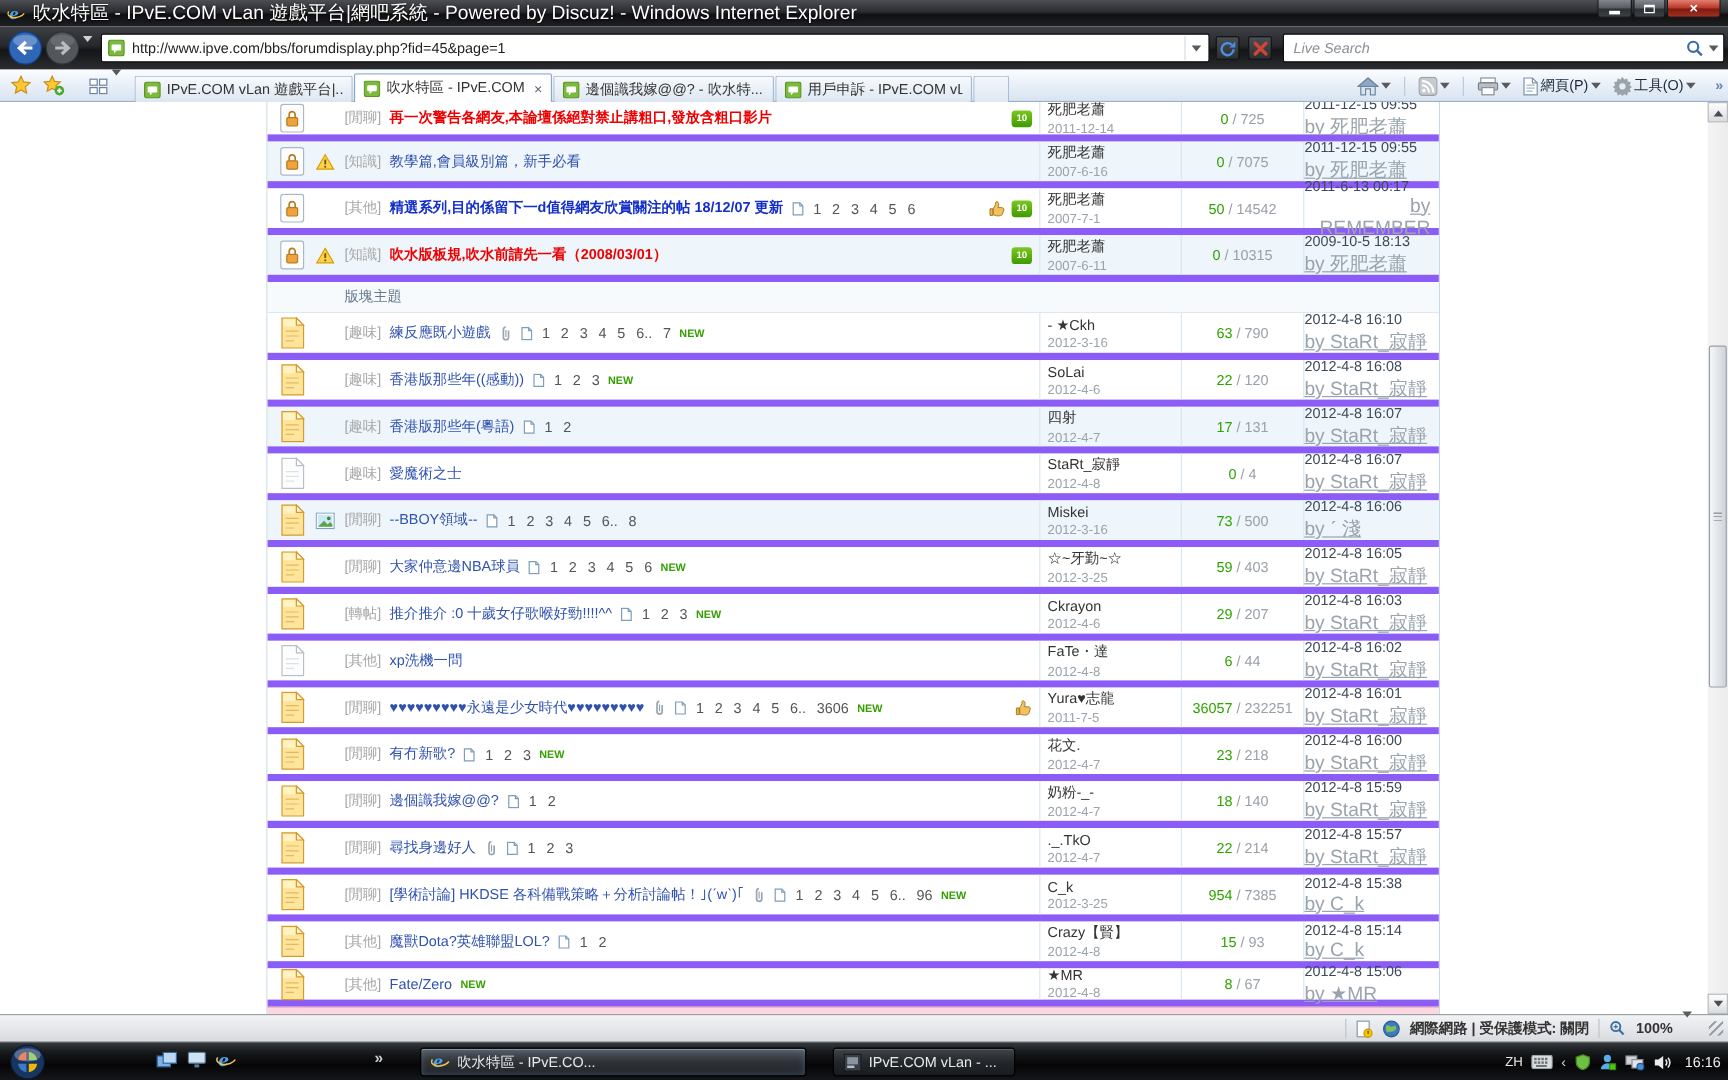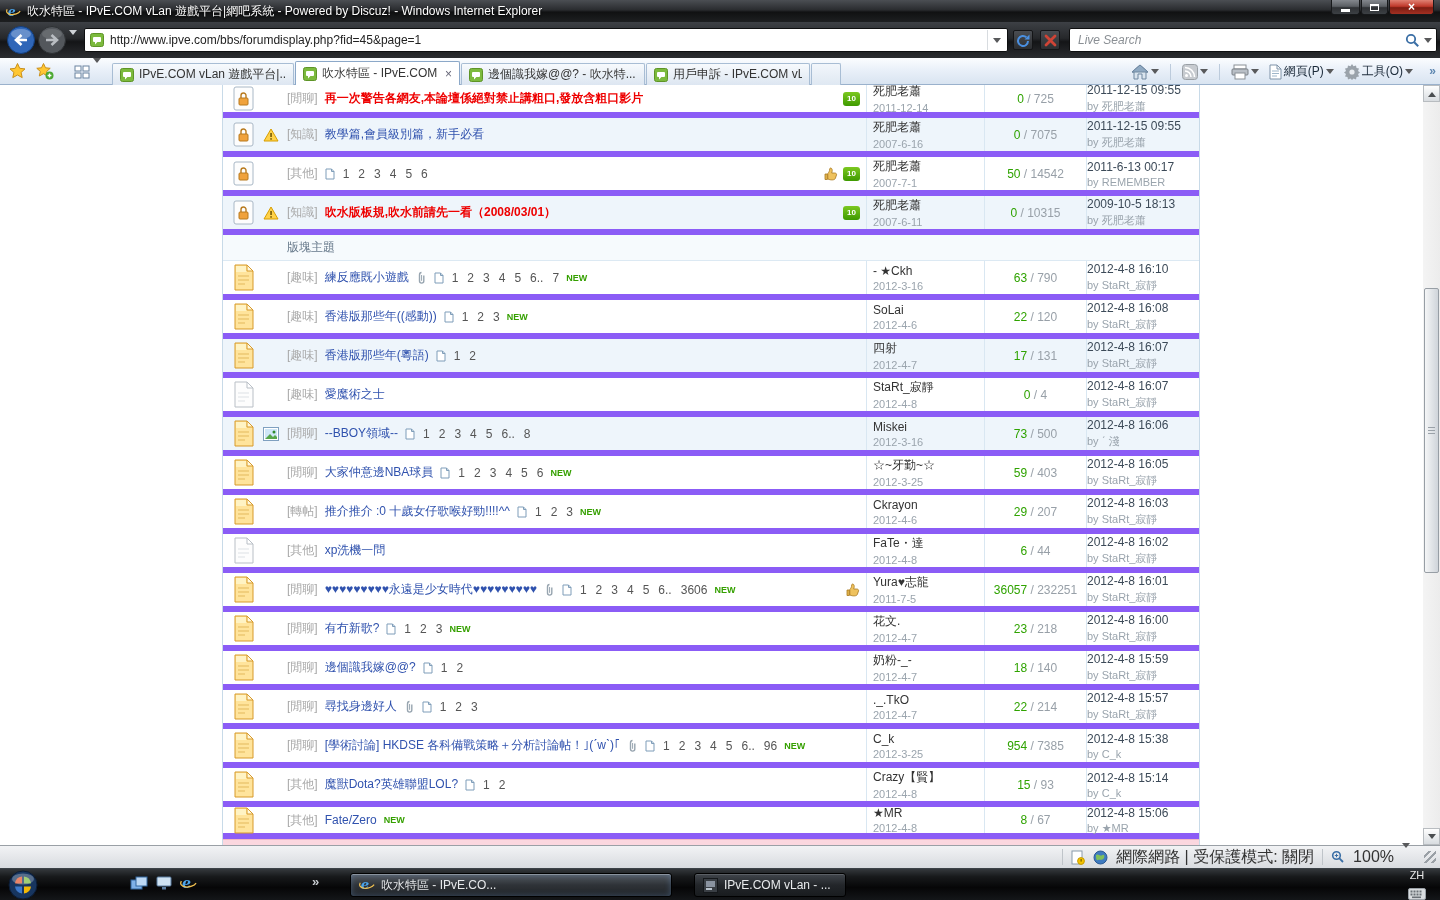--- a/index.html
+++ b/index.html
@@ -6,21 +6,21 @@
   html,body { width:1440px; height:900px; overflow:hidden; }
   body { font-family:"Liberation Sans", sans-serif; background:#fff; }
   a { text-decoration:none; cursor:pointer; }
   .screen { position:relative; width:1440px; height:900px; overflow:hidden; background:#fff; }
   .ic { display:inline-flex; align-items:center; justify-content:center; flex:none; }
 
   
   .titlebar { position:absolute; left:0; top:0; width:1440px; height:22px;
     background:linear-gradient(#4b4e53 0%, #2a2c2f 45%, #101112 55%, #1d1f21 100%);
     display:flex; align-items:center; padding-left:6px; }
-  .titlebar .wtitle { color:#fff; font-size:12px; margin-left:6px; text-shadow:0 1px 2px #000; white-space:nowrap; }
+  .titlebar .wtitle { color:#fff; font-size:16px; margin-left:6px; text-shadow:0 1px 2px #000; white-space:nowrap; }
   .winbtns { position:absolute; right:6px; top:0; display:flex; gap:1px; }
   .winbtn { height:15px; border:1px solid #17191b; border-top:none; border-radius:0 0 3px 3px;
     background:linear-gradient(#7e8setShadow287 0%, #5b5f64 45%, #2e3134 55%, #3c4044 100%); display:flex; align-items:center; justify-content:center; }
   .winbtn { background:linear-gradient(#83878d 0%, #5b5f64 45%, #2e3134 55%, #3c4044 100%); }
   .winbtn.min { width:29px; } .winbtn.max { width:27px; }
   .winbtn.close { width:45px; background:linear-gradient(#e08173 0%, #c0392b 45%, #7d1d12 55%, #a33022 100%); }
   .glyph-min { width:9px; height:3px; background:#fff; margin-top:6px; }
   .glyph-max { width:9px; height:7px; border:1px solid #fff; border-top:2px solid #fff; }
   .glyph-close { color:#fff; font-size:12px; font-weight:bold; line-height:13px; }
 
@@ -82,57 +82,57 @@
   .rate10 { display:inline-flex; align-items:center; justify-content:center; width:17px; height:14px;
     background:linear-gradient(#7cc820,#3e9a00); border-radius:3px; color:#fff; font-size:8px; font-weight:bold; }
   .ca,.cn,.cl { border-left:1px solid #d9e7f2; align-self:stretch; flex:none; display:flex; flex-direction:column; justify-content:center; }
   .ca { width:118px; padding-left:6px; align-items:flex-start; }
   .aname { font-size:12px; color:#333; }
   .adate { font-size:11px; color:#9aa4ad; margin-top:2px; }
   .cn { width:102px; align-items:center; text-align:center; padding:0 6px; flex-direction:row; justify-content:center; flex-wrap:wrap; }
   .rep { color:#2fa300; } .vw { color:#98a0a8; white-space:pre; }
   .cl { width:113px; align-items:flex-start; padding-right:7px; text-align:right; }
   .ldate { font-size:12px; color:#3c4a58; }
-  .lby { font-size:11px; color:#9aa4ad; margin-top:2px; } .lby a { color:#9aa4ad; }
+  .lby { font-size:16px; color:#9aa4ad; margin-top:2px;text-decoration:underline; } .lby a { color:#9aa4ad; }
   .sec-hd { height:26px; background:#f6fafd; border-bottom:1px solid #dce9f3; display:flex; align-items:center; padding-left:64px; font-size:12px; color:#66788a; }
   .pinkstrip { height:6px; background:#fbd7df; border-top:1px solid #f3b7c3; }
 
   
   .vscroll { position:absolute; right:0; top:0; width:17px; height:760px; background:linear-gradient(90deg,#f4f4f4,#ececec); }
   .sbtn { position:absolute; left:0; width:17px; height:17px; background:linear-gradient(#fefefe,#d8dce0); border:1px solid #b8bcc0; display:flex; align-items:center; justify-content:center; }
   .sbtn.up { top:0; } .sbtn.down { bottom:0; }
   .tri-up { width:0; height:0; border:4px solid transparent; border-bottom:5px solid #4a4d50; margin-top:-3px; }
   .tri-down { width:0; height:0; border:4px solid transparent; border-top:5px solid #4a4d50; margin-bottom:-3px; }
   .sthumb { position:absolute; left:1px; top:203px; width:15px; height:285px;
     background:linear-gradient(90deg,#f5f6f7,#cfd4da); border:1px solid #979ea5; border-radius:2px; }
   .sthumb:after { content:""; position:absolute; left:3px; right:3px; top:50%; height:7px; margin-top:-4px;
     background:repeating-linear-gradient(#9aa1a8 0 1px, transparent 1px 3px); }
 
   
   .statusbar { position:absolute; left:0; top:845px; width:1440px; height:23px;
     background:linear-gradient(#f2f3f5,#d8dbdf); border-top:1px solid #9aa0a6; display:flex; align-items:center; justify-content:flex-end; padding-right:4px; gap:8px; }
   .sb-sep { width:1px; height:16px; background:#bfc4c9; }
-  .sb-text { font-size:16px; color:#333; }
+  .sb-text { font-size:12px; color:#333;font-weight:bold; }
   .sb-grip { width:12px; height:12px; margin-left:6px;
     background:repeating-linear-gradient(135deg, transparent 0 3px, #9aa0a6 3px 5px); }
 
   
   .taskbar { position:absolute; left:0; top:868px; width:1440px; height:32px;
     background:linear-gradient(#34383c 0%, #17191b 25%, #060607 60%, #141619 100%); border-top:1px solid #3c4247; }
   .orb { position:absolute; left:8px; top:1px; }
   .ql { position:absolute; left:130px; top:6px; display:flex; gap:8px; align-items:center; }
   .ql-chev { position:absolute; left:312px; top:5px; color:#c8ccd0; font-size:13px; font-weight:bold; }
   .taskbtns { position:absolute; left:350px; top:4px; display:flex; gap:22px; }
   .taskbtn { height:24px; display:flex; align-items:center; gap:6px; padding:0 8px; border-radius:3px;
     background:linear-gradient(#41464c,#23262a 50%,#191c1f); border:1px solid #000;
     box-shadow:inset 0 1px 0 rgba(255,255,255,.15); color:#e8eaec; font-size:12px; overflow:hidden; }
   .taskbtn.active { background:linear-gradient(#555b63,#2f3338 50%,#202327); box-shadow:inset 0 1px 0 rgba(255,255,255,.3), inset 0 0 6px rgba(120,170,230,.35); }
   .taskbtn .blabel { white-space:nowrap; overflow:hidden; }
   .b1 { width:322px; } .b2 { width:322px; } .b3 { width:152px; }
-  .tray { position:absolute; right:6px; top:0; height:32px; display:flex; align-items:center; gap:7px;flex-direction:column; }
+  .tray { position:absolute; right:6px; top:0; height:32px; display:flex; align-items:center; gap:7px; }
   .tray-lang { color:#e8e8e8; font-size:11px; }
   .tray-chev { color:#d0d4d8; font-size:12px; }
   .tray-time { color:#f0f0f0; font-size:12px; margin-left:4px; }
 </style>
 </head>
 <body>
 
 <div class="screen">
 
   <div class="titlebar">
@@ -402,20 +402,21 @@
                 <svg width="21" height="25">
                   <rect x="1" y="1" width="19" height="23" rx="2" fill="#fdfdfd" stroke="#a9b8c6"></rect>
                   <rect x="6" y="12" width="9" height="7" rx="1" fill="#f0a23c" stroke="#b87a1e"></rect>
                   <path d="M8 12 v-2.5 a2.5 2.5 0 0 1 5 0 V12" fill="none" stroke="#b87a1e" stroke-width="1.4"></path>
                 </svg>
               </span>
             </div>
             <div class="c2"></div>
             <div class="ct">
               <span class="tag">[其他]</span>
+              <a class="tl t-bb">精選系列,目的係留下一d值得網友欣賞關注的帖 18/12/07 更新</a>
               <span class="ic">
                 <svg width="10" height="12">
                   <path d="M1 1 H6.5 L9 3.5 V11 H1 Z" fill="#fff" stroke="#7e9db9"></path>
                   <path d="M6.5 1 V3.5 H9" fill="none" stroke="#7e9db9"></path>
                 </svg>
               </span>
               <span class="pgs">
                 <a class="pg">1</a>
                 <a class="pg">2</a>
                 <a class="pg">3</a>

